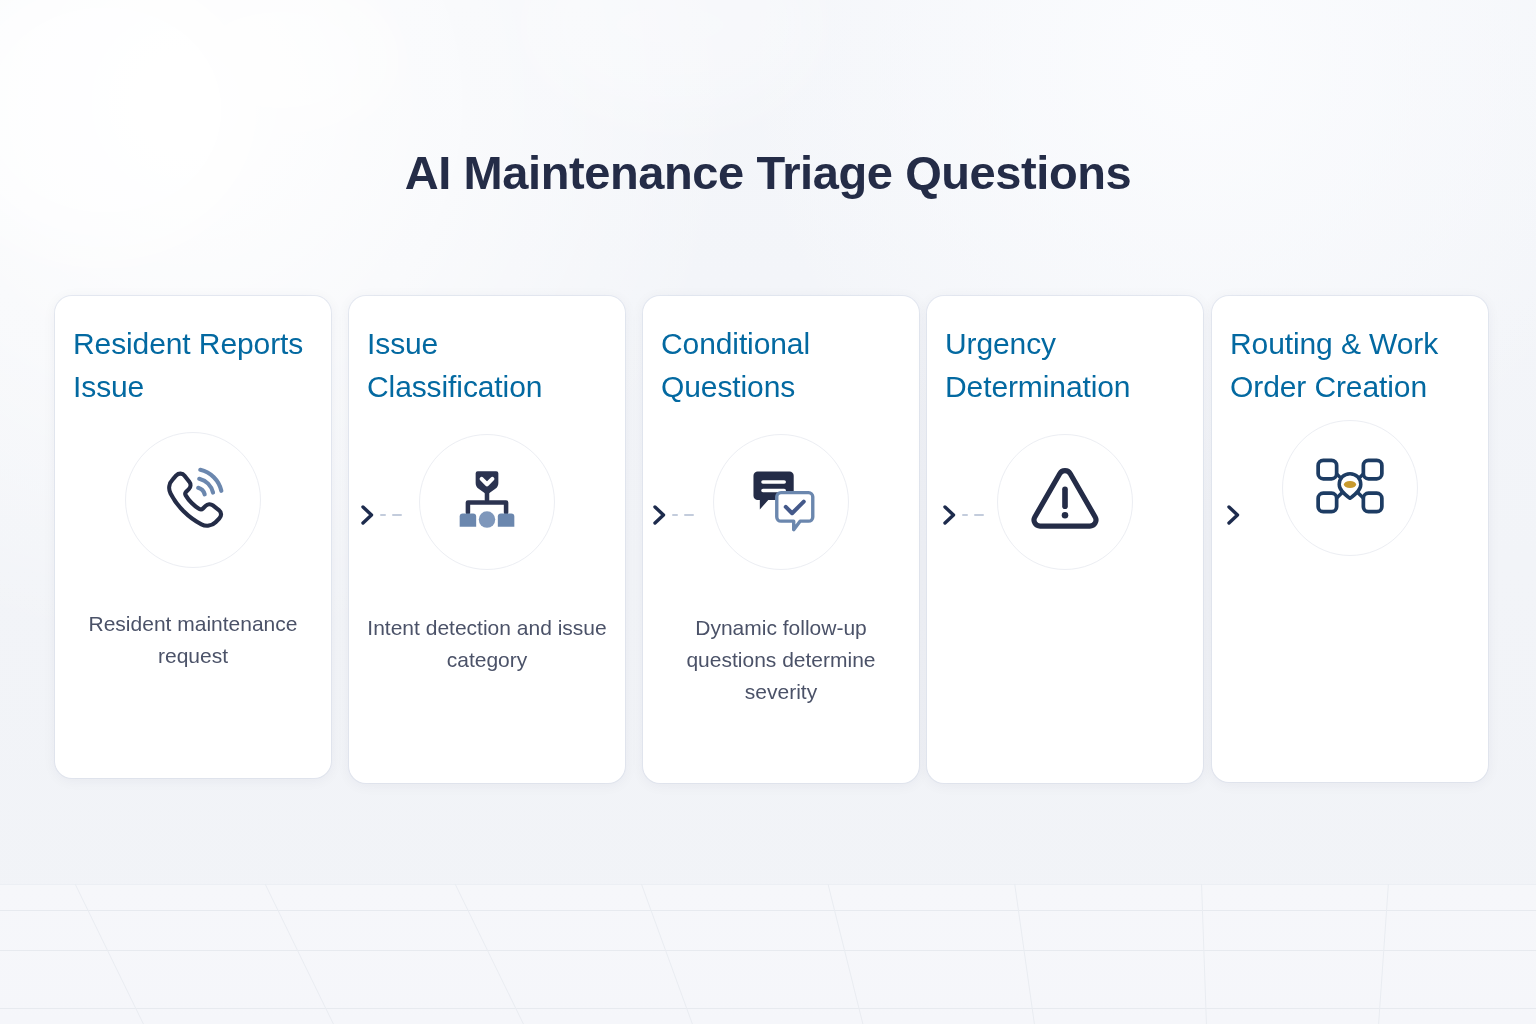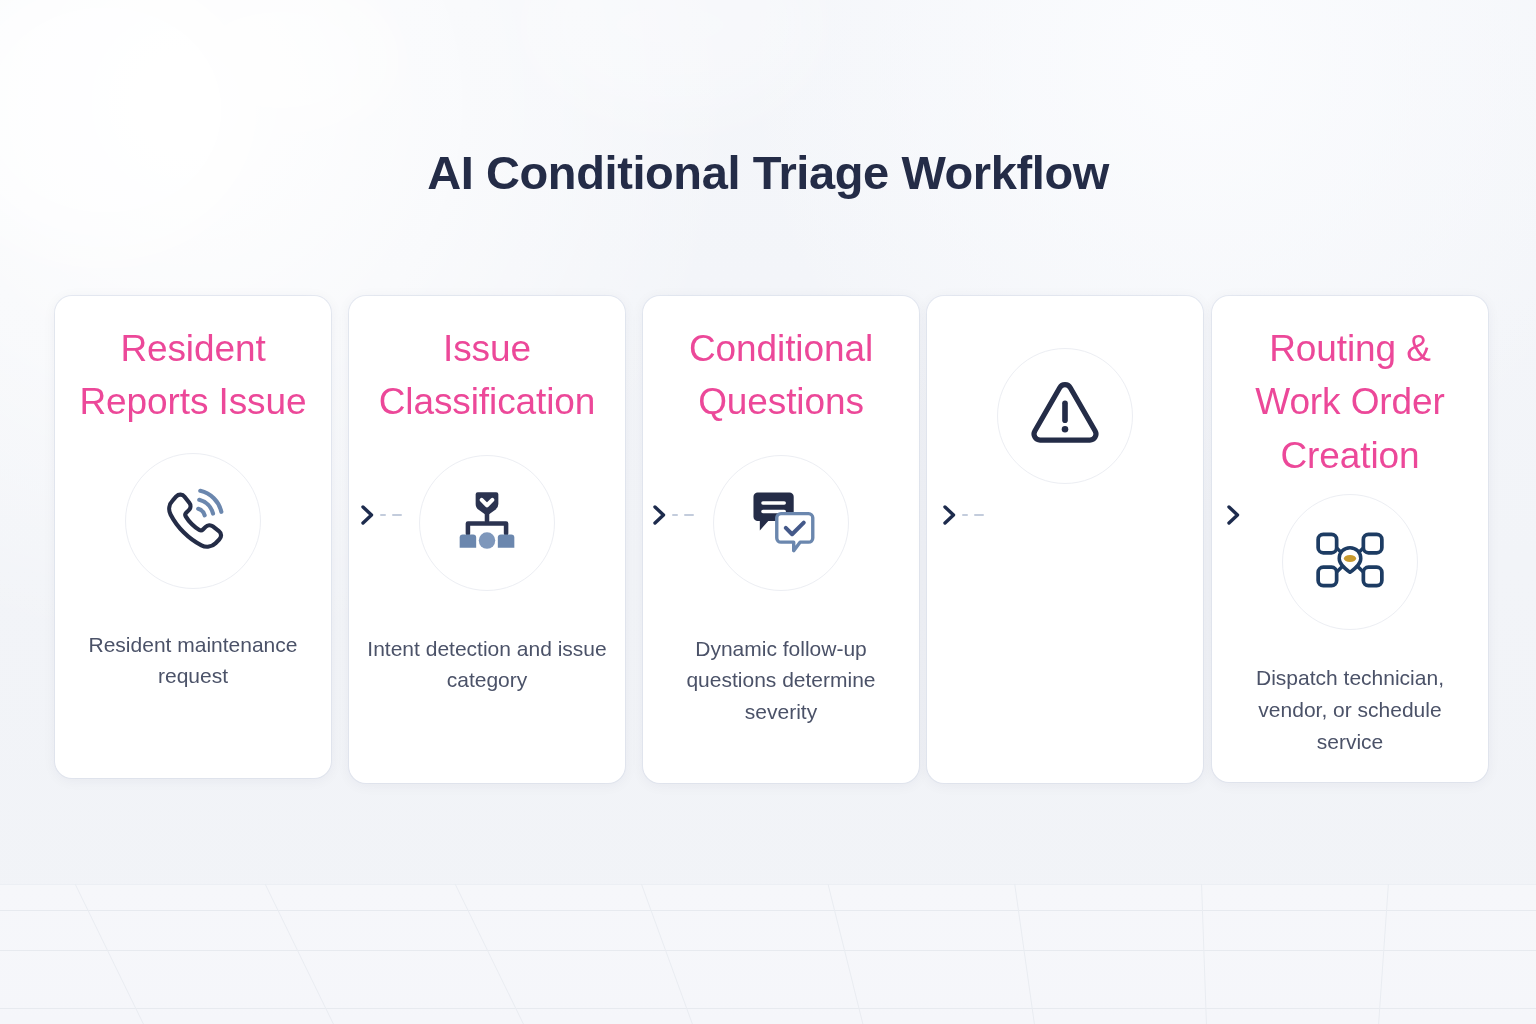--- a/index.html
+++ b/index.html
@@ -106,25 +106,25 @@
     box-sizing: border-box;
     padding: 26px 18px 26px 18px;
   }
   .step-0 { left: 0px;    height: 482px; }
   .step-1 { left: 294px;  height: 487px; }
   .step-2 { left: 588px;  height: 487px; }
   .step-3 { left: 872px;  height: 487px; }
   .step-4 { left: 1157px; height: 486px; }
 
   .step-title {
-    font-size: 37px;
+    font-size: 30px;
     line-height: 1.44;
     font-weight: 400;
-    color: #ec4899;
-    text-align: center;
+    color: #0369a1;
+    text-align: left;
     letter-spacing: -0.1px;
     margin: 0;
     max-width: 240px;
   }
   .icon-circle {
     width: 134px;
     height: 134px;
     border-radius: 50%;
     background: #ffffff;
     border: 1px solid #eceef3;
@@ -186,21 +186,21 @@
     <div class="floor-line-v" style="left:250px;  transform: skewX(26deg);"></div>
     <div class="floor-line-v" style="left:440px;  transform: skewX(26deg);"></div>
     <div class="floor-line-v" style="left:630px;  transform: skewX(20deg);"></div>
     <div class="floor-line-v" style="left:820px;  transform: skewX(14deg);"></div>
     <div class="floor-line-v" style="left:1010px; transform: skewX(8deg);"></div>
     <div class="floor-line-v" style="left:1200px; transform: skewX(2deg);"></div>
     <div class="floor-line-v" style="left:1390px; transform: skewX(-4deg);"></div>
   </div>
 </div>
 
-<h1 class="page-title">AI Conditional Triage Workflow</h1>
+<h1 class="page-title">AI Maintenance Triage Questions</h1>
 
 <div class="flow">
 
   <div class="step step-0">
     <div class="step-title">Resident Reports Issue</div>
     <div class="icon-circle">
       <span>
         <svg width="74" height="74" viewBox="0 0 64 64">
           <path d="M17.5 12.5c2.2-2.2 5.4-2.0 7.2 0.3l4.1 5.2c1.5 1.9 1.3 4.6-0.4 6.3l-2.3 2.3c-0.8 0.8-1 2.1-0.4 3.1 1.4 2.4 3.2 4.6 5.2 6.6 2.0 2.0 4.2 3.8 6.6 5.2 1 0.6 2.3 0.4 3.1-0.4l2.3-2.3c1.7-1.7 4.4-1.9 6.3-0.4l5.2 4.1c2.3 1.8 2.5 5 0.3 7.2l-3.2 3.2c-3.2 3.2-8.1 4.0-12.2 1.9-5.3-2.7-10.6-6.5-15.4-11.3-4.8-4.8-8.6-10.1-11.3-15.4-2.1-4.1-1.3-9 1.9-12.2z" fill="none" stroke="#242c47" stroke-width="3.6" stroke-linejoin="round"></path>
           <path d="M36.5 23.2a8.2 8.2 0 0 1 5.6 5.6" fill="none" stroke="#6b87ae" stroke-width="3.6" stroke-linecap="round"></path>
@@ -239,20 +239,21 @@
           <path d="M17 15h20M17 23h20" stroke="#ffffff" stroke-width="3.4" stroke-linecap="round"></path>
           <path d="M30 29a4 4 0 0 1 4-4h26a4 4 0 0 1 4 4v19a4 4 0 0 1-4 4h-8l-6 8v-8h-12a4 4 0 0 1-4-4z" fill="#ffffff" stroke="#6b87ae" stroke-width="3.2" stroke-linejoin="round"></path>
           <path d="M38.5 38.5l6 6 11-11" fill="none" stroke="#44598a" stroke-width="3.8" stroke-linecap="round" stroke-linejoin="round"></path>
         </svg>
       </span>
     </div>
     <div class="step-desc">Dynamic follow-up questions determine severity</div>
   </div>
 
   <div class="step step-3">
+    <div class="step-title">Urgency Determination</div>
     <div class="icon-circle">
       <span>
         <svg width="72" height="68" viewBox="0 0 64 60">
           <path d="M27.3 6.7a5.4 5.4 0 0 1 9.4 0l22.1 38.4a5.4 5.4 0 0 1-4.7 8.1H9.9a5.4 5.4 0 0 1-4.7-8.1z" fill="none" stroke="#242c47" stroke-width="4.6" stroke-linejoin="round"></path>
           <path d="M32 20.5v15" stroke="#242c47" stroke-width="5" stroke-linecap="round"></path>
           <circle cx="32" cy="43.5" r="2.9" fill="#242c47"></circle>
         </svg>
       </span>
     </div>
   </div>
@@ -265,21 +266,20 @@
           <path d="M20 15.5L32 27M52 15.5L40 27M20 44.5L32 33M52 44.5L40 33" fill="none" stroke="#1d3c63" stroke-width="3.4" stroke-linecap="round"></path>
           <rect x="5" y="5" width="18" height="18" rx="5" fill="#ffffff" stroke="#1d3c63" stroke-width="3.6"></rect>
           <rect x="49" y="5" width="18" height="18" rx="5" fill="#ffffff" stroke="#1d3c63" stroke-width="3.6"></rect>
           <rect x="5" y="37" width="18" height="18" rx="5" fill="#ffffff" stroke="#1d3c63" stroke-width="3.6"></rect>
           <rect x="49" y="37" width="18" height="18" rx="5" fill="#ffffff" stroke="#1d3c63" stroke-width="3.6"></rect>
           <path d="M36 18c6 0 10.5 4.7 10.5 10.6 0 5.6-5.6 9.8-10.5 13.4-4.9-3.6-10.5-7.8-10.5-13.4C25.5 22.7 30 18 36 18z" fill="#ffffff" stroke="#1d3c63" stroke-width="3.4" stroke-linejoin="round"></path>
           <ellipse cx="36" cy="28.5" rx="6" ry="3.4" fill="#c89a2e"></ellipse>
         </svg>
       </span>
     </div>
-    <div class="step-desc">Dispatch technician, vendor, or schedule service</div>
   </div>
 
   <div class="connector conn-0">
     <svg width="150" height="26" viewBox="0 0 150 26">
       <defs>
         <linearGradient id="cg1" x1="0" y1="0" x2="1" y2="0">
           <stop offset="0%" stop-color="#cdd6e4"></stop>
           <stop offset="55%" stop-color="#5a6e95"></stop>
           <stop offset="100%" stop-color="#1d2b4d"></stop>
         </linearGradient>

